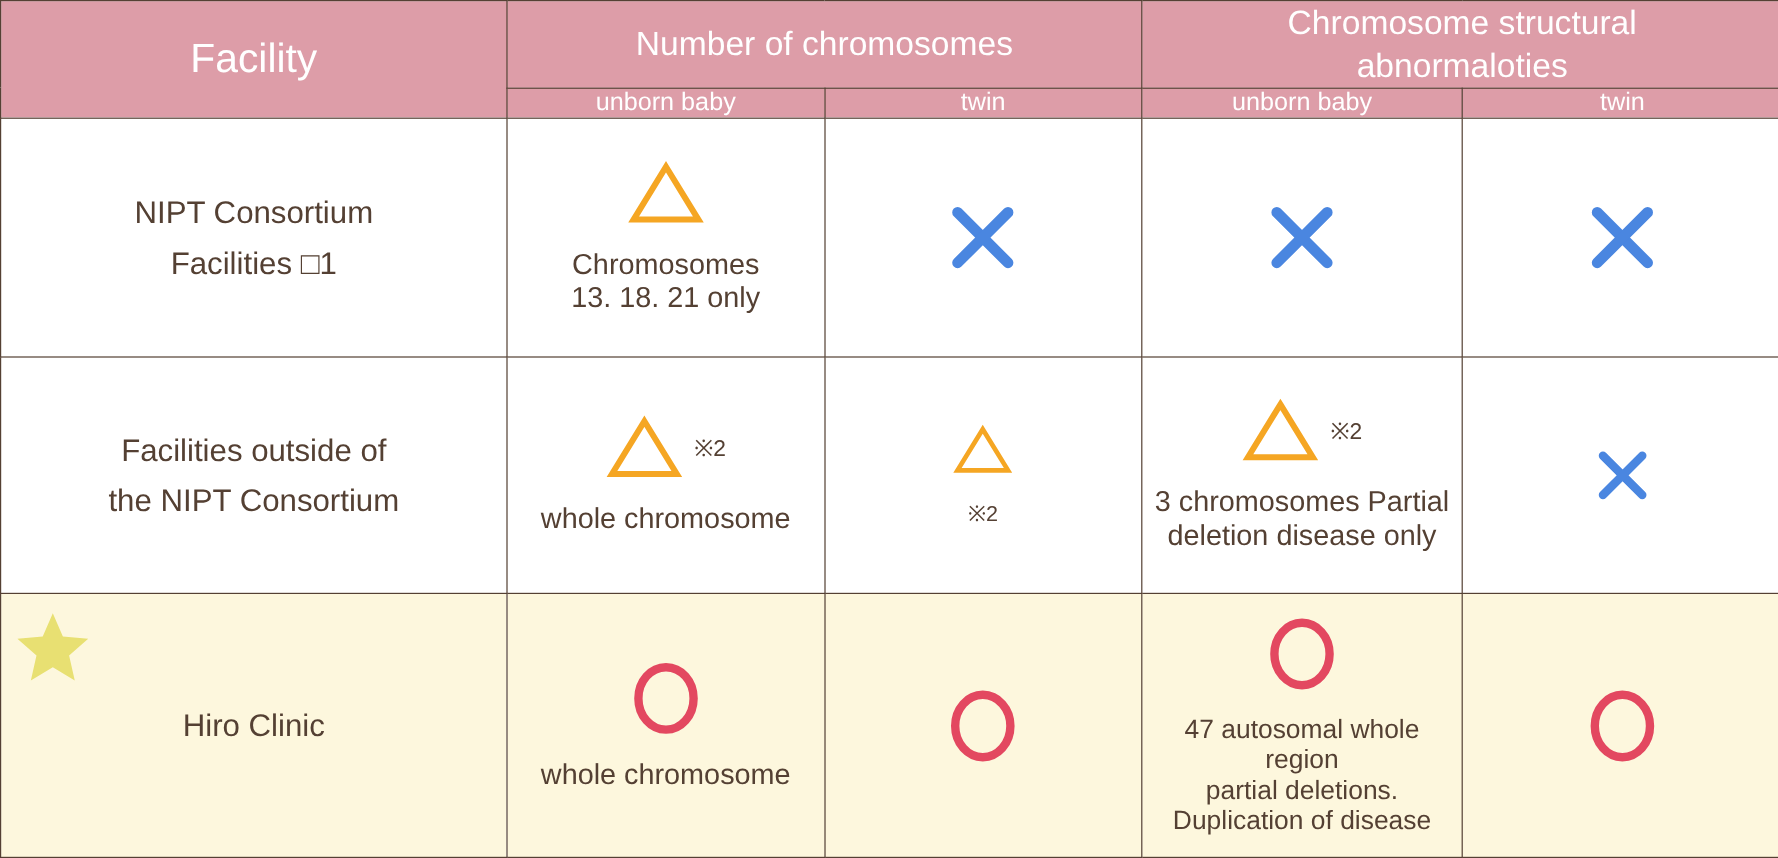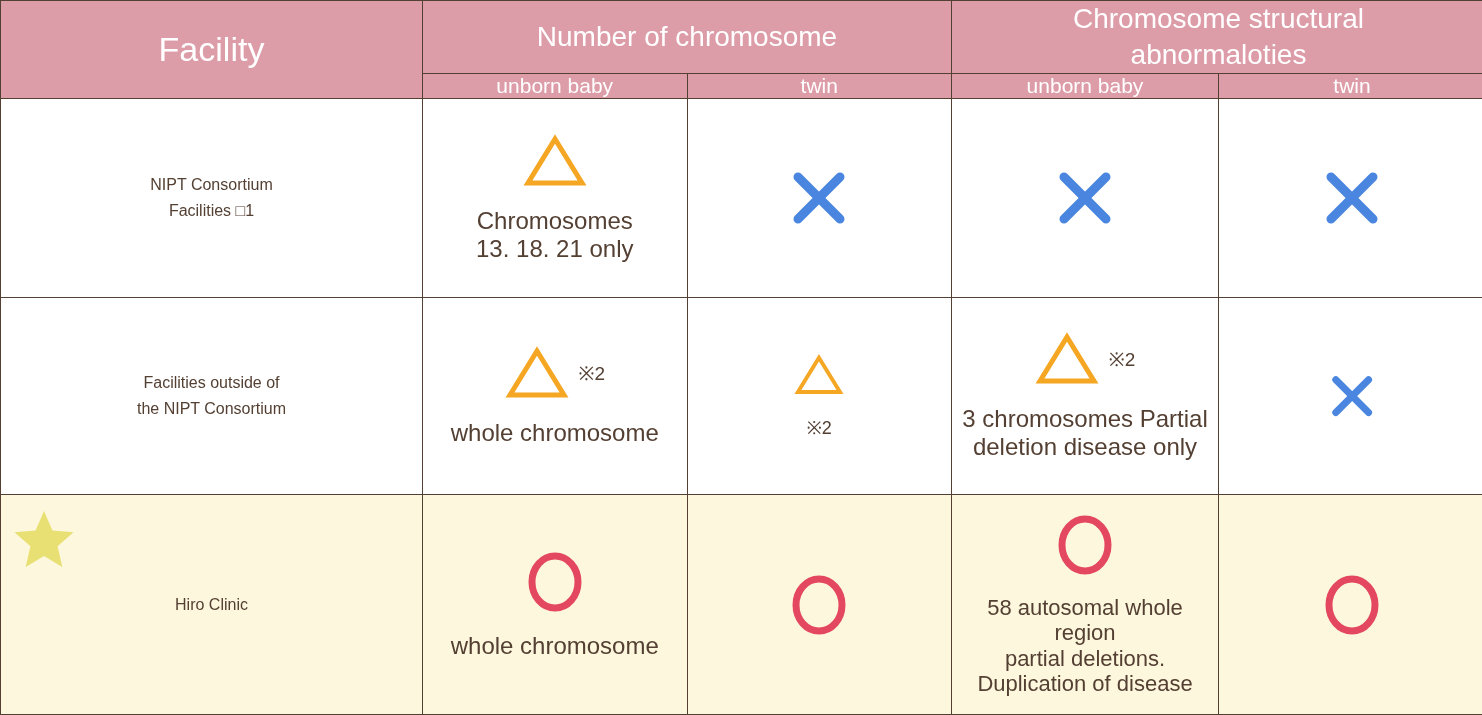--- a/index.html
+++ b/index.html
@@ -46,21 +46,21 @@
   }
   .hdr-sub {
     font-size: 21px;
   }
 
   
   .row-white { background: #ffffff; }
   .row-cream { background: #fdf7dd; }
 
   .facility-name {
-    font-size: 16px;
+    font-size: 26px;
     line-height: 1.62;
     color: #544033;
     padding: 0 12px;
     margin-left: 36px;
   }
 
   .cell-inner {
     display: flex;
     flex-direction: column;
     align-items: center;
@@ -105,21 +105,21 @@
     top: 14px;
   }
 </style>
 </head>
 <body>
 
 <table class="comparison-table">
   <thead>
     <tr>
       <th class="hdr hdr-facility" rowspan="2" style="width:421px;">Facility</th>
-      <th class="hdr hdr-group" colspan="2" style="width:528px;">Number of chromosome</th>
+      <th class="hdr hdr-group" colspan="2" style="width:528px;">Number of chromosomes</th>
       <th class="hdr hdr-group" colspan="2" style="width: 533px; white-space: pre-line;">Chromosome structural
 abnormaloties</th>
     </tr>
     <tr>
       <th class="hdr hdr-sub" style="width:350px;">unborn baby</th>
       <th class="hdr hdr-sub" style="width:178px;">twin</th>
       <th class="hdr hdr-sub" style="width:354px;">unborn baby</th>
       <th class="hdr hdr-sub" style="width:179px;">twin</th>
     </tr>
   </thead>
@@ -239,21 +239,21 @@
             </div>
           </div>
         </td>
         <td>
           <div class="cell-inner">
             <div class="mark-line">
               <svg class="mark-svg" width="58" height="64" viewBox="0 0 58 64">
                 <ellipse cx="29" cy="32" rx="23" ry="26" fill="none" stroke="#e34860" stroke-width="7"></ellipse>
               </svg>
             </div>
-            <div class="cell-text small">58 autosomal whole region
+            <div class="cell-text small">47 autosomal whole region
 partial deletions.
 Duplication of disease</div>
           </div>
         </td>
         <td>
           <div class="cell-inner">
             <div class="mark-line">
               <svg class="mark-svg" width="58" height="64" viewBox="0 0 58 64">
                 <ellipse cx="29" cy="32" rx="23" ry="26" fill="none" stroke="#e34860" stroke-width="7"></ellipse>
               </svg>

